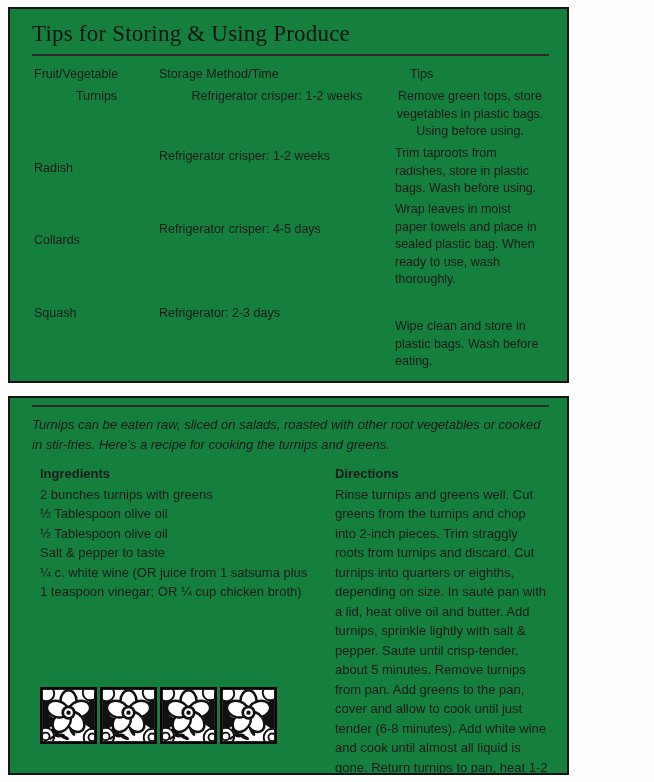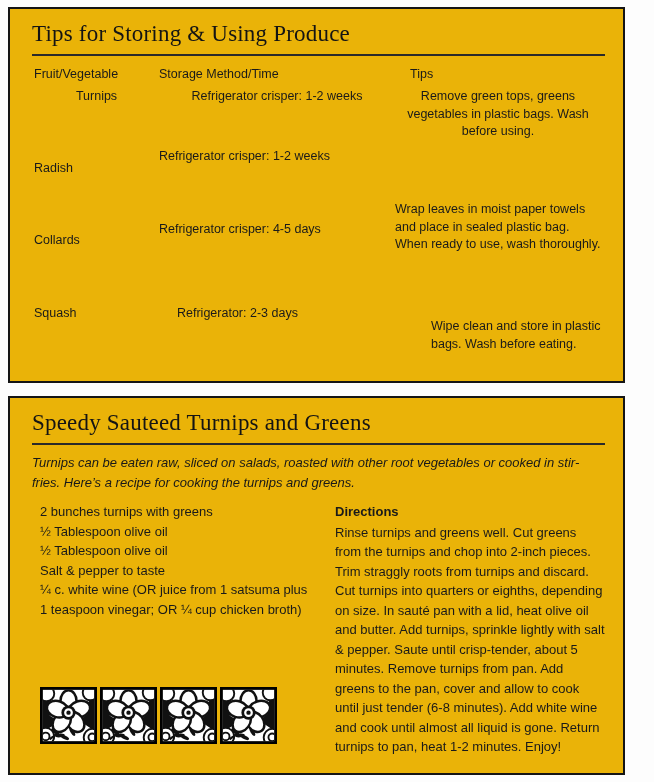--- a/index.html
+++ b/index.html
@@ -6,22 +6,22 @@
   html, body {
     width: 654px; height: 782px;
     background: #fdfdfd;
     font-family: "Liberation Sans", sans-serif;
     color: #1a1a1a;
     overflow: hidden;
   }
   .panel {
     position: absolute;
     left: 8px;
-    width: 617px;
-    background: #eab308;
+    width: 561px;
+    background: #15803d;
     border: 2px solid #151515;
   }
   #panel-storage { top: 7px;   height: 376px; }
   #panel-recipe  { top: 396px; height: 379px; }
 
   .panel-title {
     font-family: "Liberation Serif", serif;
     font-size: 23px;
     font-weight: 500;
     letter-spacing: 0.2px;
@@ -46,21 +46,21 @@
   }
   .t-row.header { height: 22px; font-weight: normal; }
   .t-row.header .cell-tips { padding-left: 15px; }
   .t-row.r0 { height: 57px; text-align: center; }
   .t-row.r1 { height: 56px; }
   .t-row.r1 .cell-fruit   { padding-top: 15px; }
   .t-row.r1 .cell-storage { padding-top: 3px; }
   .t-row.r2 { height: 104px; }
   .t-row.r2 .cell-fruit   { padding-top: 31px; }
   .t-row.r2 .cell-storage { padding-top: 20px; }
-  .t-row.r3 { height: 78px; gap: 18px; }
+  .t-row.r3 { height: 78px; }
   .t-row.r3 .cell-tips    { padding-top: 13px; }
   .cell-tips { padding-right: 4px; }
 
   
   .intro {
     font-style: italic;
     font-size: 13px;
     line-height: 1.5;
     margin: 8px 22px 0 22px;
     color: #181818;
@@ -137,50 +137,51 @@
   <div class="storage-table">
     <div class="t-row header">
       <div class="cell-fruit">Fruit/Vegetable</div>
       <div class="cell-storage">Storage Method/Time</div>
       <div class="cell-tips">Tips</div>
     </div>
 
     <div class="t-row r0">
       <div class="cell-fruit">Turnips</div>
       <div class="cell-storage">Refrigerator crisper: 1-2 weeks</div>
-      <div class="cell-tips">Remove green tops, greens vegetables in plastic bags. Wash before using.</div>
+      <div class="cell-tips">Remove green tops, store vegetables in plastic bags. Using before using.</div>
     </div>
 
     <div class="t-row r1">
       <div class="cell-fruit">Radish</div>
       <div class="cell-storage">Refrigerator crisper: 1-2 weeks</div>
+      <div class="cell-tips">Trim taproots from radishes, store in plastic bags. Wash before using.</div>
     </div>
 
     <div class="t-row r2">
       <div class="cell-fruit">Collards</div>
       <div class="cell-storage">Refrigerator crisper: 4-5 days</div>
       <div class="cell-tips">Wrap leaves in moist paper towels and place in sealed plastic bag. When ready to use, wash thoroughly.</div>
     </div>
 
     <div class="t-row r3">
       <div class="cell-fruit">Squash</div>
       <div class="cell-storage">Refrigerator: 2-3 days</div>
       <div class="cell-tips">Wipe clean and store in plastic bags. Wash before eating.</div>
     </div>
   </div>
 </section>
 
 <section class="panel" id="panel-recipe">
-  <h1 class="panel-title">Speedy Sauteed Turnips and Greens</h1>
   <hr class="title-rule">
 
   <p class="intro">Turnips can be eaten raw, sliced on salads, roasted with other root vegetables or cooked in stir-fries. Here’s a recipe for cooking the turnips and greens.</p>
 
   <div class="recipe-cols">
     <div class="ingredients-col">
+      <div class="col-heading">Ingredients</div>
       <div class="ingredient-line">2 bunches turnips with greens</div>
       <div class="ingredient-line">½ Tablespoon olive oil</div>
       <div class="ingredient-line">½ Tablespoon olive oil</div>
       <div class="ingredient-line">Salt &amp; pepper to taste</div>
       <div class="ingredient-line">¼ c. white wine (OR juice from 1 satsuma plus 1 teaspoon vinegar; OR ¼ cup chicken broth)</div>
     </div>
     <div class="directions-col">
       <div class="col-heading">Directions</div>
       <div class="directions-text">Rinse turnips and greens well. Cut greens from the turnips and chop into 2-inch pieces. Trim straggly roots from turnips and discard. Cut turnips into quarters or eighths, depending on size. In sauté pan with a lid, heat olive oil and butter. Add turnips, sprinkle lightly with salt &amp; pepper. Saute until crisp-tender, about 5 minutes. Remove turnips from pan. Add greens to the pan, cover and allow to cook until just tender (6-8 minutes). Add white wine and cook until almost all liquid is gone. Return turnips to pan, heat 1-2 minutes. Enjoy!</div>
     </div>

